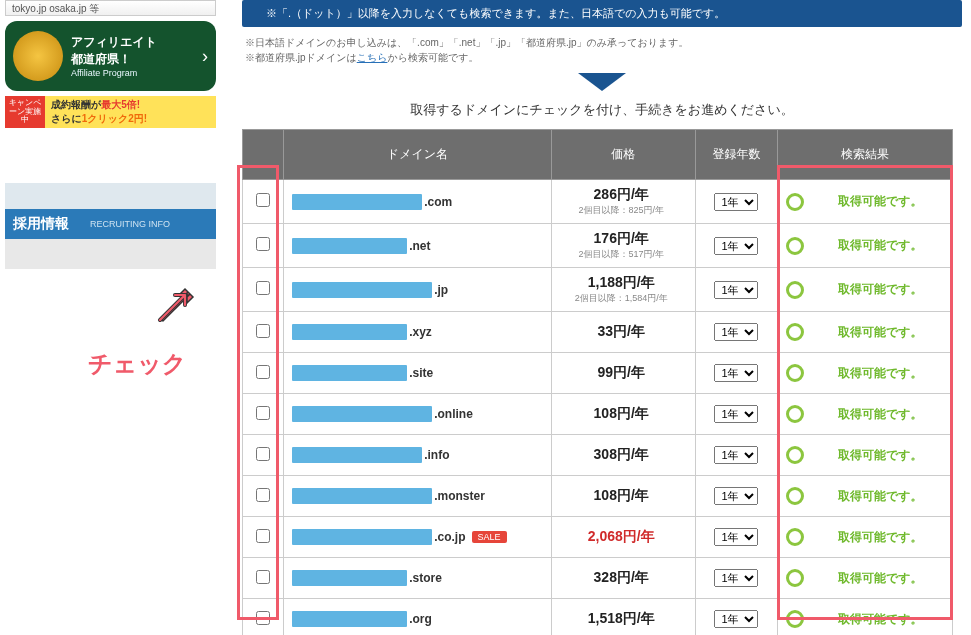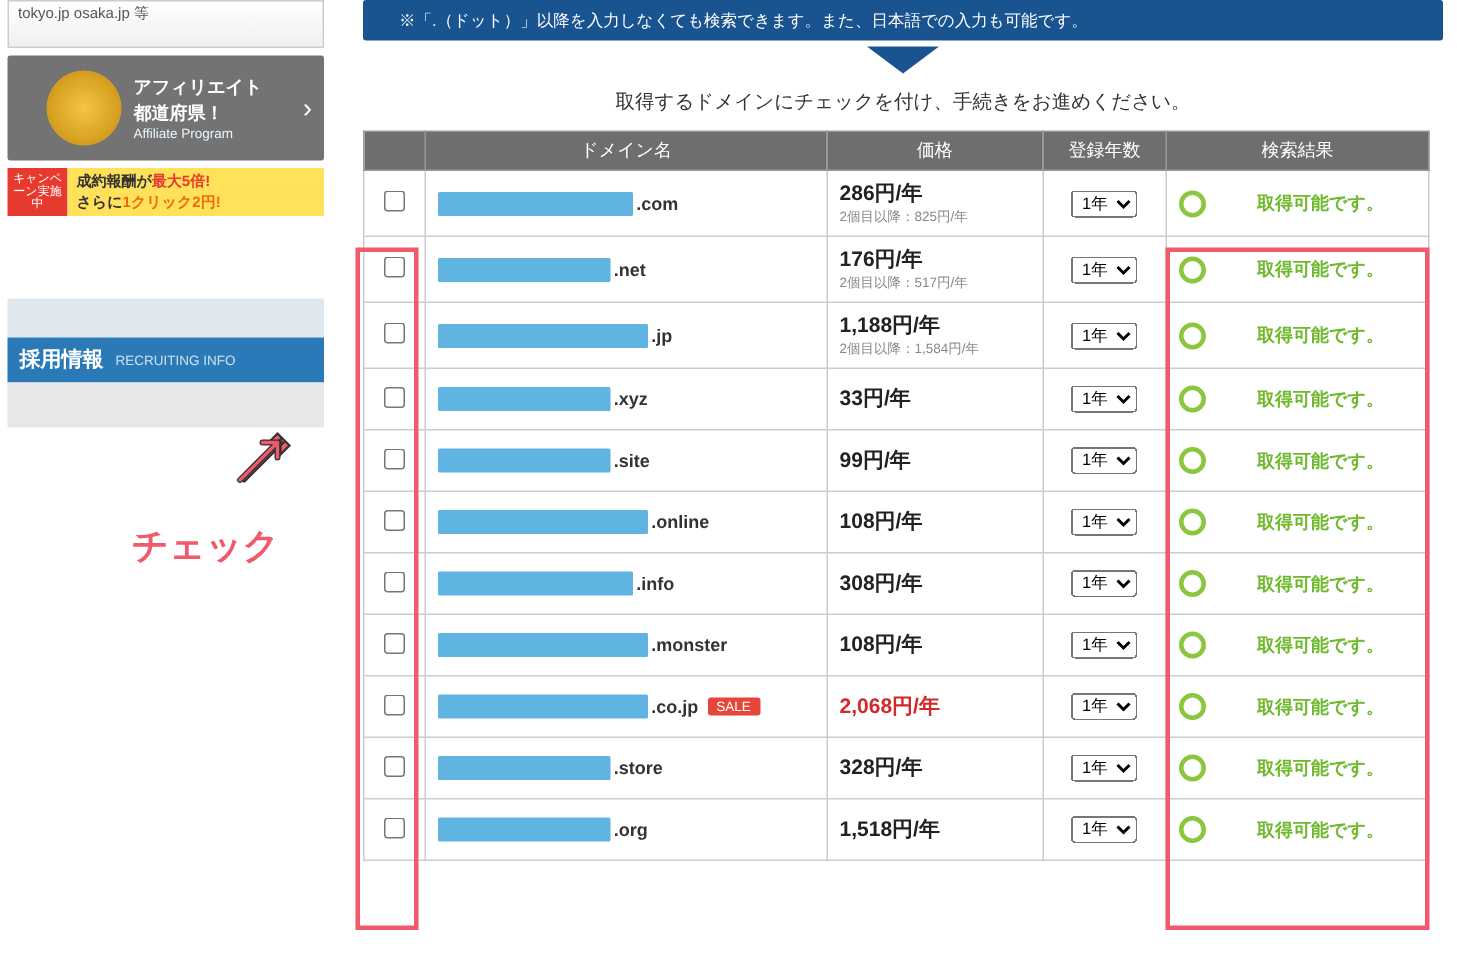--- a/index.html
+++ b/index.html
@@ -1,58 +1,58 @@
 <!DOCTYPE html>
 <html><head>
   <meta charset="utf-8">
   <style>
     * { box-sizing: border-box; margin: 0; padding: 0; }
     body { font-family: "Hiragino Kaku Gothic Pro", Meiryo, sans-serif; font-size: 12px; background: #fff; width: 971px; height: 635px; position: relative; }
 
     .sidebar { position: absolute; left: 5px; top: 0; width: 211px; }
     .side-img { width: 211px; display: block; margin-bottom: 5px; }
-    .side-tokyo { height: 32px; background: linear-gradient(#fff,#f0f0f0); border: 1px solid #ccc; color: #555; font-size: 10px; padding: 1px 6px; }
-    .side-affiliate { height: 70px; background: #737373; color: #fff; display: flex; align-items: center; padding: 26px; border-radius: 2px; position: relative; }
+    .side-tokyo { height: 16px; background: linear-gradient(#fff,#f0f0f0); border: 1px solid #ccc; color: #555; font-size: 10px; padding: 1px 6px; }
+    .side-affiliate { height: 70px; background: #14532d; color: #fff; display: flex; align-items: center; padding: 8px; border-radius: 12px; position: relative; }
     .side-affiliate .coins { width: 50px; height: 50px; background: radial-gradient(#f5c542,#c68a0e); border-radius: 50%; margin-right: 8px; }
     .side-affiliate .txt { font-weight: bold; }
     .side-affiliate .sub { font-size: 9px; color: #e8f6fd; }
     .side-affiliate::after { content:"›"; position:absolute; right:8px; font-size:18px; color:#fff;}
     .side-campaign { height: 32px; display:flex;justify-content:space-between; }
     .side-camp-l{ width:40px;background:#e63a2f;color:#fff;font-size:8px;display:flex;align-items:center;justify-content:center;text-align:center;line-height:1.1;padding:2px;}
     .side-camp-r{ flex:1;background:#ffe259;color:#333;font-size:10px;display:flex;flex-direction:column;justify-content:center;padding:2px 6px;font-weight:bold;}
     .side-camp-r .red{color:#e63a2f;}
     .side-camp-r .orange{color:#f06a0a;}
     .side-recruit { margin-top: 55px; }
     .side-recruit-top{ height:26px;background:#dfe8ee;}
     .side-recruit-mid{ height:30px;background:#2b7ab8;color:#fff;font-weight:bold;display:flex;align-items:center;padding:0 8px;font-size:14px;}
-    .side-recruit-mid .en{font-size:9px;font-weight:normal;margin-left:8px;color:#cde2f1;}
+    .side-recruit-mid .en{font-size:9px;font-weight:normal;margin-left:21px;color:#cde2f1;}
     .side-recruit-bot{ height:30px;background:#e8e8e8;}
 
     .main { position: absolute; left: 242px; top: 0; width: 720px; }
     .blue-bar { background: #1a5490; padding: 6px 24px; color: #fff; font-size: 11px; border-radius: 2px; }
     .notes { margin: 8px 3px; font-size: 10px; color: #666; line-height: 1.5; }
     .notes a { color: #2870b7; text-decoration: underline; cursor: pointer; }
     .arrow-down { width: 0; height: 0; border-left: 24px solid transparent; border-right: 24px solid transparent; border-top: 18px solid #1a5490; margin: 4px auto 10px; }
     .instr { text-align: center; font-size: 13px; color: #333; margin-bottom: 10px; font-family: Liberation Mono, monospace; }
 
     table { border-collapse: collapse; width: 711px; }
-    th { background: #6e6e6e; color: #fff; font-weight: normal; font-size: 12px; padding: 4px 4px; border: 1px solid #999; }
+    th { background: #6e6e6e; color: #fff; font-weight: normal; font-size: 12px; padding: 16px 4px; border: 1px solid #999; }
     th.chk { width: 40px; }
     th.dm { width: 260px; }
     th.pr { width: 140px; }
     th.yr { width: 80px; }
     th.rs { width: 170px; }
     td { border: 1px solid #ccc; padding: 6px 8px; vertical-align: middle; font-size: 12px; height: 41px; }
     td.chk { text-align: center; }
     td.chk input { width: 14px; height: 14px; }
     td.dm { position: relative; }
     .blur { display: inline-block; width: 130px; height: 16px; background: #5fb4e2; vertical-align: middle; border-radius: 1px; }
     .ext { font-weight: bold; color: #333; vertical-align: middle; margin-left: 2px;}
     .sale-tag { display: inline-block; background: #e6453a; color: #fff; font-size: 9px; padding: 1px 6px; margin-left: 6px; vertical-align: middle; border-radius: 2px; }
-    td.pr { text-align: left; padding-right: 12px; }
+    td.pr { text-align: center; padding-right: 12px; }
     .price-main { font-weight: bold; font-size: 14px; color: #222; }
     .price-main.red { color: #d02a2a; }
     .price-sub { font-size: 9px; color: #888; display: block; }
     td.yr { text-align: center; }
     td.yr select { font-size: 11px; padding: 1px 2px; }
     td.rs { }
     .avl { color: #6fb92c; font-weight: bold; font-size: 12px; display: flex; align-items: center; gap: 28px; }
     .avl-circle { display: inline-block; width: 18px; height: 18px; border: 3px solid #8cc63f; border-radius: 50%; margin-right: 6px; }
 
     .hl-chk { position: absolute; border: 3px solid #f05a6a; pointer-events: none; }
@@ -93,20 +93,26 @@
     <div class="side-recruit-mid">
       <span>採用情報</span>
       <span class="en">RECRUITING INFO</span>
     </div>
     <div class="side-recruit-bot"></div>
   </div>
 </div>
 
 <div class="main">
   <div class="blue-bar">※「.（ドット）」以降を入力しなくても検索できます。また、日本語での入力も可能です。</div>
+  <div class="notes">
+    <div>※日本語ドメインのお申し込みは、「.com」「.net」「.jp」「都道府県.jp」のみ承っております。</div>
+    <div>
+      <span>※都道府県.jpドメインは</span><a>こちら</a><span>から検索可能です。</span>
+    </div>
+  </div>
   <div class="arrow-down"></div>
   <div class="instr">取得するドメインにチェックを付け、手続きをお進めください。</div>
 
   <table>
     <thead>
       <tr>
         <th class="chk"></th>
         <th class="dm">ドメイン名</th>
         <th class="pr">価格</th>
         <th class="yr">登録年数</th>

